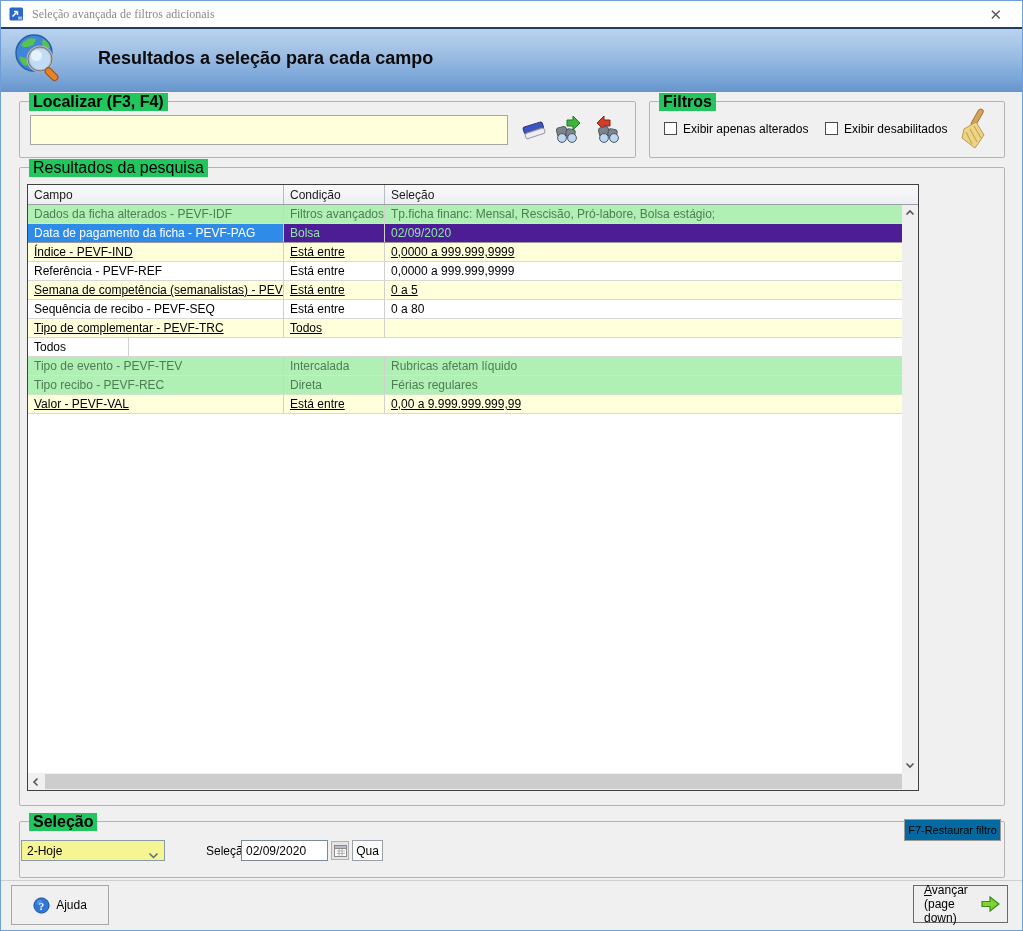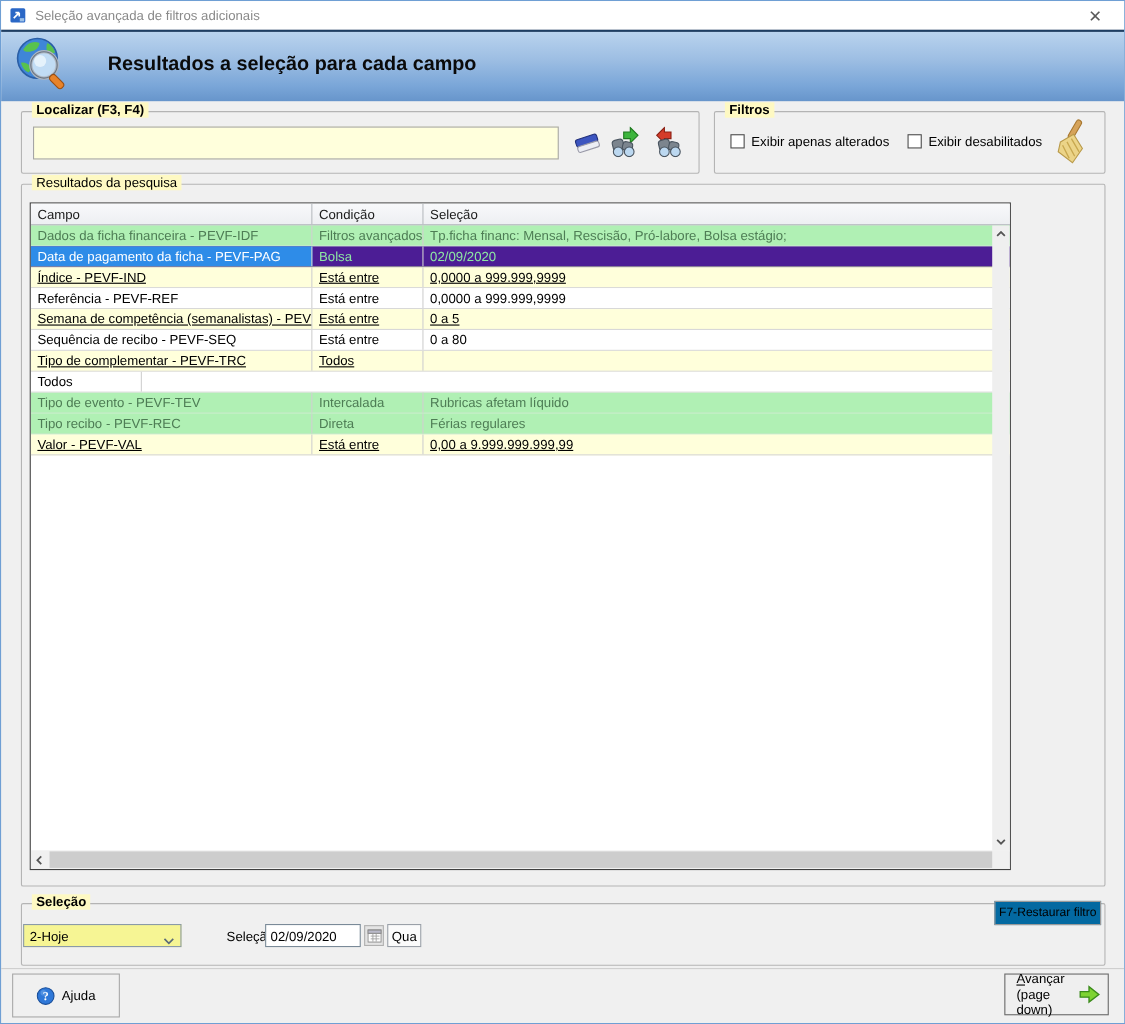--- a/index.html
+++ b/index.html
@@ -1,29 +1,29 @@
 <!DOCTYPE html>
 <html><head>
 <meta charset="utf-8">
 <style>
   html,body{margin:0;padding:0;background:#d8d8d8;font-family:"Liberation Sans",sans-serif;}
   .window{position:relative;width:1023px;height:931px;background:#f0f0f0;border:1px solid #6f9fd4;box-sizing:border-box;overflow:hidden;}
   
-  .titlebar{position:absolute;left:0;top:0;width:100%;height:26px;background:#ffffff;display:flex;align-items:center;}
+  .titlebar{position:absolute;left:0;top:0;width:100%;height:26px;background:#ffffff;display:flex;align-items:center;font-family:Liberation Serif, serif;}
   .titlebar-icon{margin-left:8px;width:15px;height:14px;display:inline-flex;}
   .titlebar-text{margin-left:8px;font-size:12px;color:#8a8a8a;}
   .close-btn{position:absolute;right:14px;top:3px;font-size:15px;color:#5a5a5a;cursor:default;padding:2px 6px;}
   
   .header{position:absolute;left:0;top:26px;width:100%;height:65px;border-top:2px solid #1e3e63;
           background:linear-gradient(180deg,#b9d3ee 0%,#9dbee3 40%,#7aa6d8 78%,#6795cb 100%);box-sizing:border-box;}
   .header-icon{position:absolute;left:12px;top:4px;width:50px;height:54px;}
   .header-title{position:absolute;left:97px;top:19px;font-size:18px;font-weight:bold;color:#0a0a0a;}
   
   .groupbox{position:absolute;border:1px solid #b4b4b4;border-radius:2px;box-sizing:border-box;}
-  .grouplabel{position:absolute;top:-9px;left:9px;background:#fef9c3;padding:0 4px;font-size:12px;color:#000;}
+  .grouplabel{position:absolute;top:-9px;left:9px;background:#22c55e;padding:0 4px;font-size:16px;color:#000;}
   .grouplabel.bold{font-weight:bold;}
   
   .search-input{position:absolute;left:10px;top:13px;width:478px;height:30px;background:#ffffdc;border:1px solid #a5a5a5;box-sizing:border-box;font-size:13px;padding:0 6px;font-family:"Liberation Sans",sans-serif;}
   .tool-btn{position:absolute;width:34px;height:30px;display:flex;align-items:center;justify-content:center;cursor:default;}
   
   .checkbox{position:absolute;width:13px;height:13px;background:#fff;border:1px solid #4a4a4a;box-sizing:border-box;}
   .cb-label{position:absolute;font-size:12px;color:#000;white-space:nowrap;}
   
   .table{position:absolute;left:26px;top:183px;width:892px;height:607px;background:#ffffff;border:1px solid #404040;box-sizing:border-box;overflow:hidden;}
   .thead{position:absolute;left:0;top:0;width:962px;height:20px;display:flex;background:linear-gradient(180deg,#f8f9fb,#edeff2);border-bottom:1px solid #9aa0a6;box-sizing:border-box;}
@@ -144,21 +144,21 @@
   </div>
 
   <div class="table">
     <div class="thead">
       <div class="th campo">Campo</div>
       <div class="th cond">Condição</div>
       <div class="th sel">Seleção</div>
     </div>
     <div class="tbody">
   <div class="trow row-green">
-    <div class="cell c-campo">Dados da ficha financeira - PEVF-IDF</div>
+    <div class="cell c-campo">Dados da ficha alterados - PEVF-IDF</div>
     <div class="cell c-cond">Filtros avançados</div>
     <div class="cell c-sel">Tp.ficha financ: Mensal, Rescisão, Pró-labore, Bolsa estágio;</div>
   </div>
 
   <div class="trow row-selected">
     <div class="cell c-campo">Data de pagamento da ficha - PEVF-PAG</div>
     <div class="cell c-cond">Bolsa</div>
     <div class="cell c-sel">02/09/2020</div>
   </div>
 

